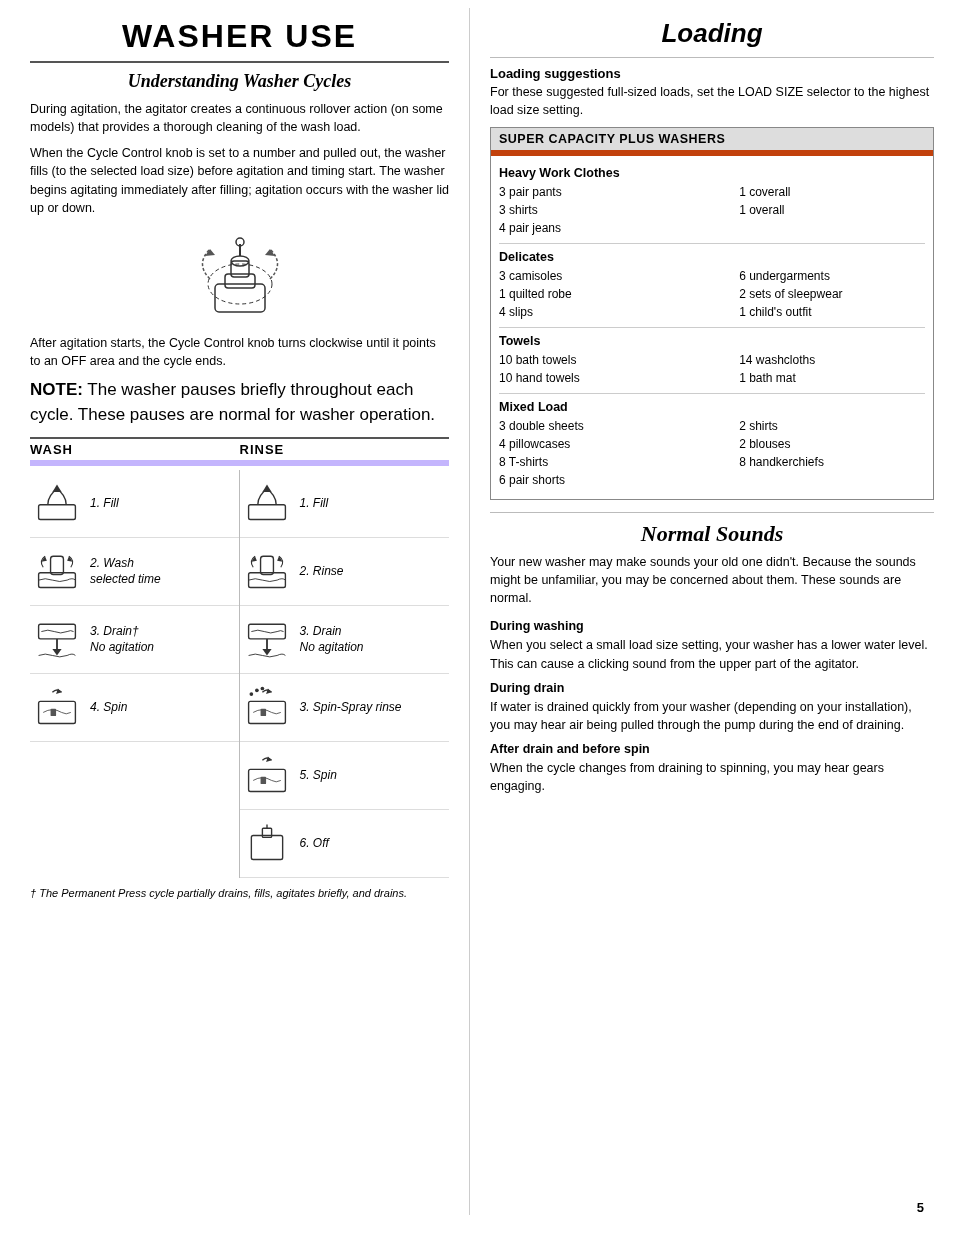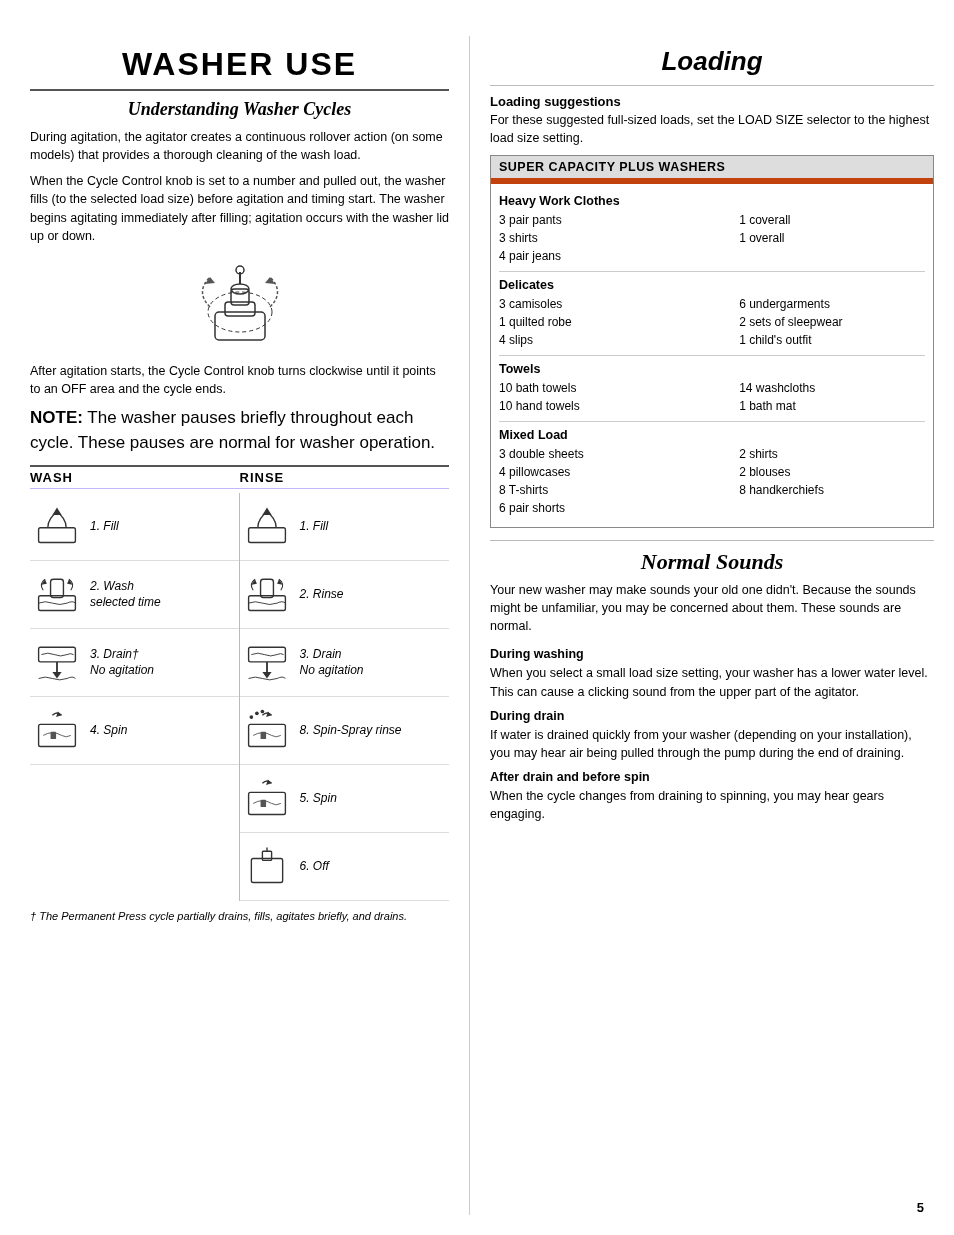--- a/index.html
+++ b/index.html
@@ -9,21 +9,21 @@
       background: #fff;
       font-family: Arial, Helvetica, sans-serif;
       font-size: 13px;
       color: #000;
       position: relative;
     }
     .page-container {
       display: flex;
       width: 954px;
       min-height: 1235px;
-      padding: 36px 0 20px 0;
+      padding: 8px 0 20px 0;
     }
     .left-col {
       width: 470px;
       padding: 10px 20px 10px 30px;
       border-right: 1px solid #ccc;
     }
     .right-col {
       width: 484px;
       padding: 10px 20px 10px 20px;
     }
@@ -71,21 +71,21 @@
       width: 110px;
       height: 90px;
     }
     
     .cycle-section {
       margin-top: 10px;
     }
     .cycle-header-row {
       display: flex;
       border-top: 2px solid #555;
-      border-bottom: 1px solid #c4b5fd;
+      border-bottom: 6px solid #c4b5fd;
       padding: 3px 0;
       margin-bottom: 4px;
     }
     .cycle-col-wash {
       width: 50%;
       font-weight: bold;
       font-size: 13px;
       letter-spacing: 1px;
     }
     .cycle-col-rinse {
@@ -396,21 +396,21 @@
                 <polygon points="30,10 26,6 24,12" fill="#333"></polygon>
 
                 <circle cx="8" cy="12" r="2" fill="#333"></circle>
                 <circle cx="14" cy="8" r="2" fill="#333"></circle>
                 <circle cx="20" cy="6" r="2" fill="#333"></circle>
                 <path d="M10 32 Q20 26 30 32 Q35 35 40 32" fill="none" stroke="#555" stroke-width="1"></path>
                 <rect x="18" y="28" width="6" height="8" rx="1" fill="#555"></rect>
               </svg>
             </div>
             <div class="step-label">
-              <span class="step-num">8. Spin-Spray rinse</span>
+              <span class="step-num">3. Spin-Spray rinse</span>
             </div>
           </div>
 
           <div class="step-row">
             <div class="step-icon">
               <svg class="icon-svg" viewBox="0 0 50 50" xmlns="http://www.w3.org/2000/svg">
                 <rect x="5" y="20" width="40" height="24" rx="2" fill="none" stroke="#333" stroke-width="1.5"></rect>
                 <path d="M20 10 Q25 5 30 10" fill="none" stroke="#333" stroke-width="1.5"></path>
                 <polygon points="30,10 26,6 24,12" fill="#333"></polygon>
                 <path d="M10 32 Q20 26 30 32 Q35 35 40 32" fill="none" stroke="#555" stroke-width="1"></path>

